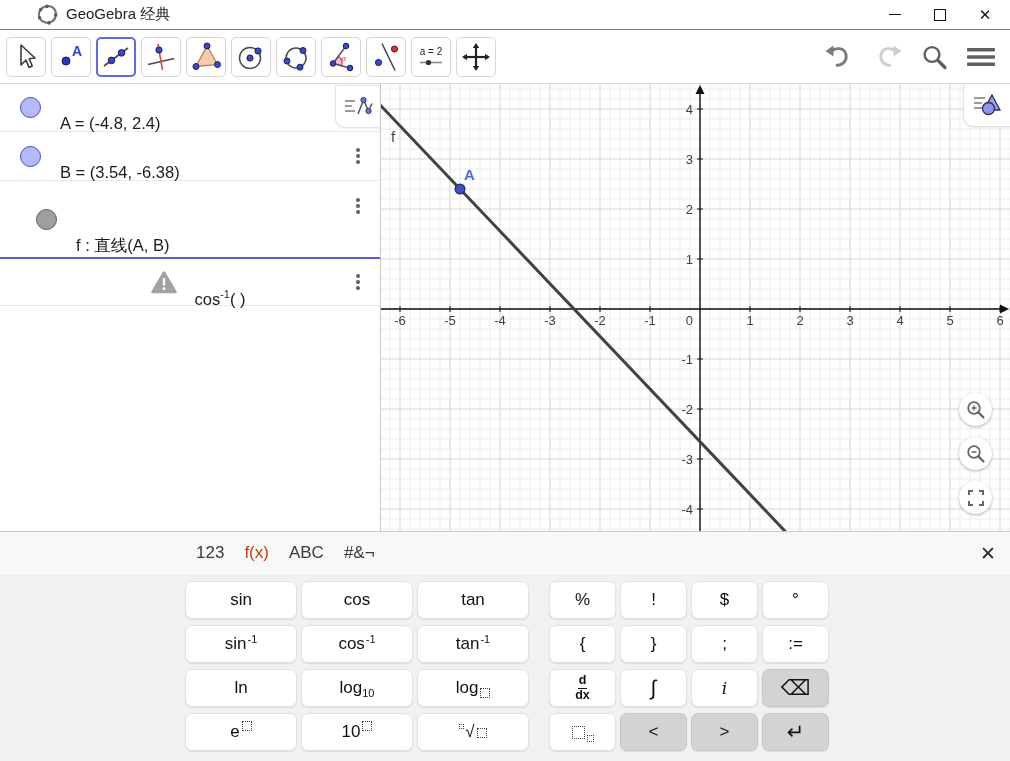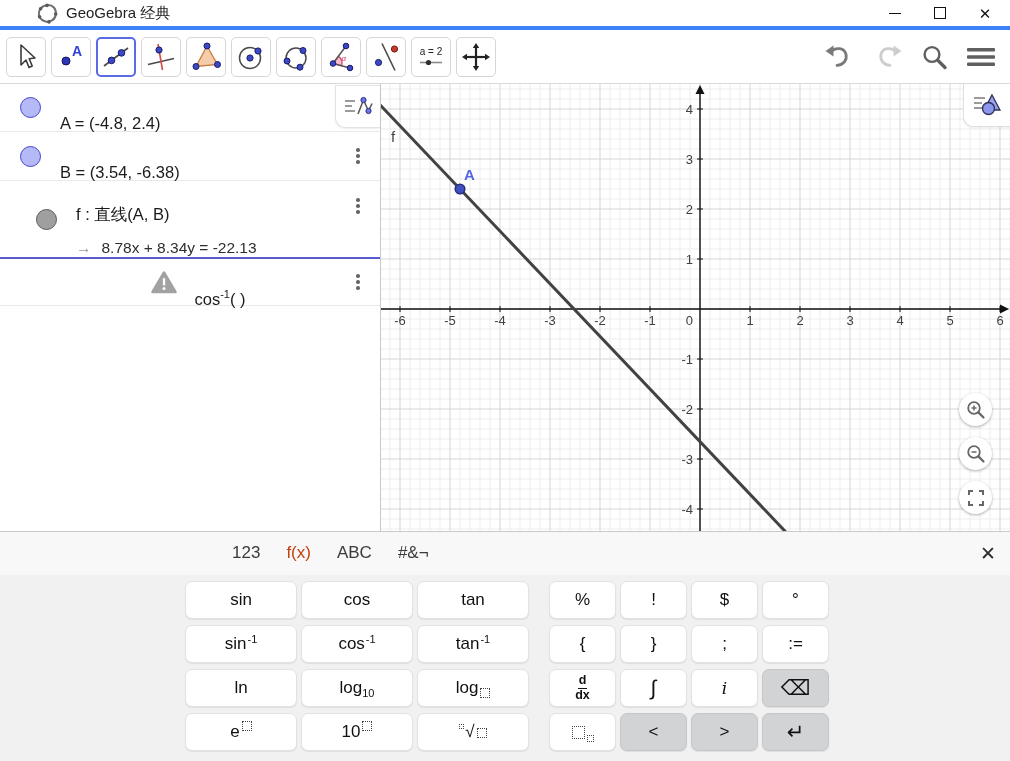--- a/index.html
+++ b/index.html
@@ -2,21 +2,21 @@
 <html><head>
 <meta charset="utf-8">
 <style>
   html,body{margin:0;padding:0;background:#fff;}
   #app{position:relative;width:1010px;height:761px;overflow:hidden;background:#fff;
        font-family:"Liberation Sans",sans-serif;color:#1b1b1b;}
   svg text{font-family:"Liberation Sans",sans-serif;}
 
   
   #titlebar{position:absolute;left:0;top:0;width:1010px;height:30px;background:#fff;
-            border-bottom:4px solid #3b82f6;box-sizing:border-box;display:flex;align-items:center;}
+            border-bottom:1px solid #3b82f6;box-sizing:border-box;display:flex;align-items:center;}
   #logo{margin-left:36px;display:flex;align-items:center;}
   #win-title{margin-left:8px;font-size:15px;color:#222;}
   #win-controls{margin-left:auto;display:flex;align-items:center;gap:31px;padding-right:18px;}
   .winbtn{width:14px;height:14px;display:flex;align-items:center;justify-content:center;cursor:pointer;color:#111;}
   .min-glyph{display:block;width:12px;border-top:1.6px solid #111;}
   .max-glyph{display:block;width:10px;height:10px;border:1.3px solid #111;}
   .close-glyph{font-size:15px;line-height:1;}
 
   
   #toolbar{position:absolute;left:0;top:30px;width:1010px;height:54px;background:#fff;
@@ -63,21 +63,21 @@
         box-shadow:0 1px 3px rgba(0,0,0,.32);display:flex;align-items:center;justify-content:center;cursor:pointer;}
 
   
   #toast{position:absolute;left:8px;top:478px;width:345px;height:44px;background:#2c2c2c;border-radius:5px;
          color:#fff;font-size:14px;display:flex;align-items:center;padding-left:16px;box-sizing:border-box;z-index:6;}
 
   
   #kb{position:absolute;left:0;top:531px;width:1010px;height:230px;background:#f1f1f2;}
   #kb-tabbar{position:absolute;left:0;top:531px;width:1010px;height:44px;background:#f8f8f8;
              border-top:1px solid #c9c9c9;box-sizing:border-box;}
-  #kb-tabs{position:absolute;left:196px;top:531px;height:44px;display:flex;align-items:center;gap:26px;margin-left:36px;}
+  #kb-tabs{position:absolute;left:196px;top:531px;height:44px;display:flex;align-items:center;gap:20px;}
   .kb-tab{font-size:17px;color:#3a3a3a;cursor:pointer;}
   .kb-tab.active{color:#c2410c;}
   #kb-close{position:absolute;right:14px;top:531px;height:44px;display:flex;align-items:center;
             font-size:19px;color:#2d2d2d;cursor:pointer;}
   #kb-left{position:absolute;left:185px;top:581px;display:grid;grid-template-columns:repeat(3,112px);
            grid-auto-rows:38px;gap:6px 4px;}
   #kb-right{position:absolute;left:549px;top:581px;display:grid;grid-template-columns:repeat(4,67px);
             grid-auto-rows:38px;gap:6px 4px;}
   .key{position:relative;background:#fff;border:1px solid #e2e2e2;border-radius:7px;display:flex;
        align-items:center;justify-content:center;font-size:17px;color:#111;cursor:pointer;
@@ -275,23 +275,20 @@
           <i></i>
           <i></i>
         </div>
     </div>
     <div class="alg-row row-f">
       <div class="marble-cell">
           <span class="marble m-gray"></span>
         </div>
       <div class="alg-texts">
         <span class="alg-text">f : 直线(A, B)</span>
-        <span class="alg-line2">
-          <span class="arr">→</span><span>8.78x + 8.34y = -22.13</span>
-        </span>
       </div>
       <div class="kebab kb-top">
           <i></i>
           <i></i>
           <i></i>
         </div>
     </div>
     <div class="alg-row row-cos">
       <div class="marble-cell">
         <svg width="26" height="24" viewBox="0 0 26 24">

